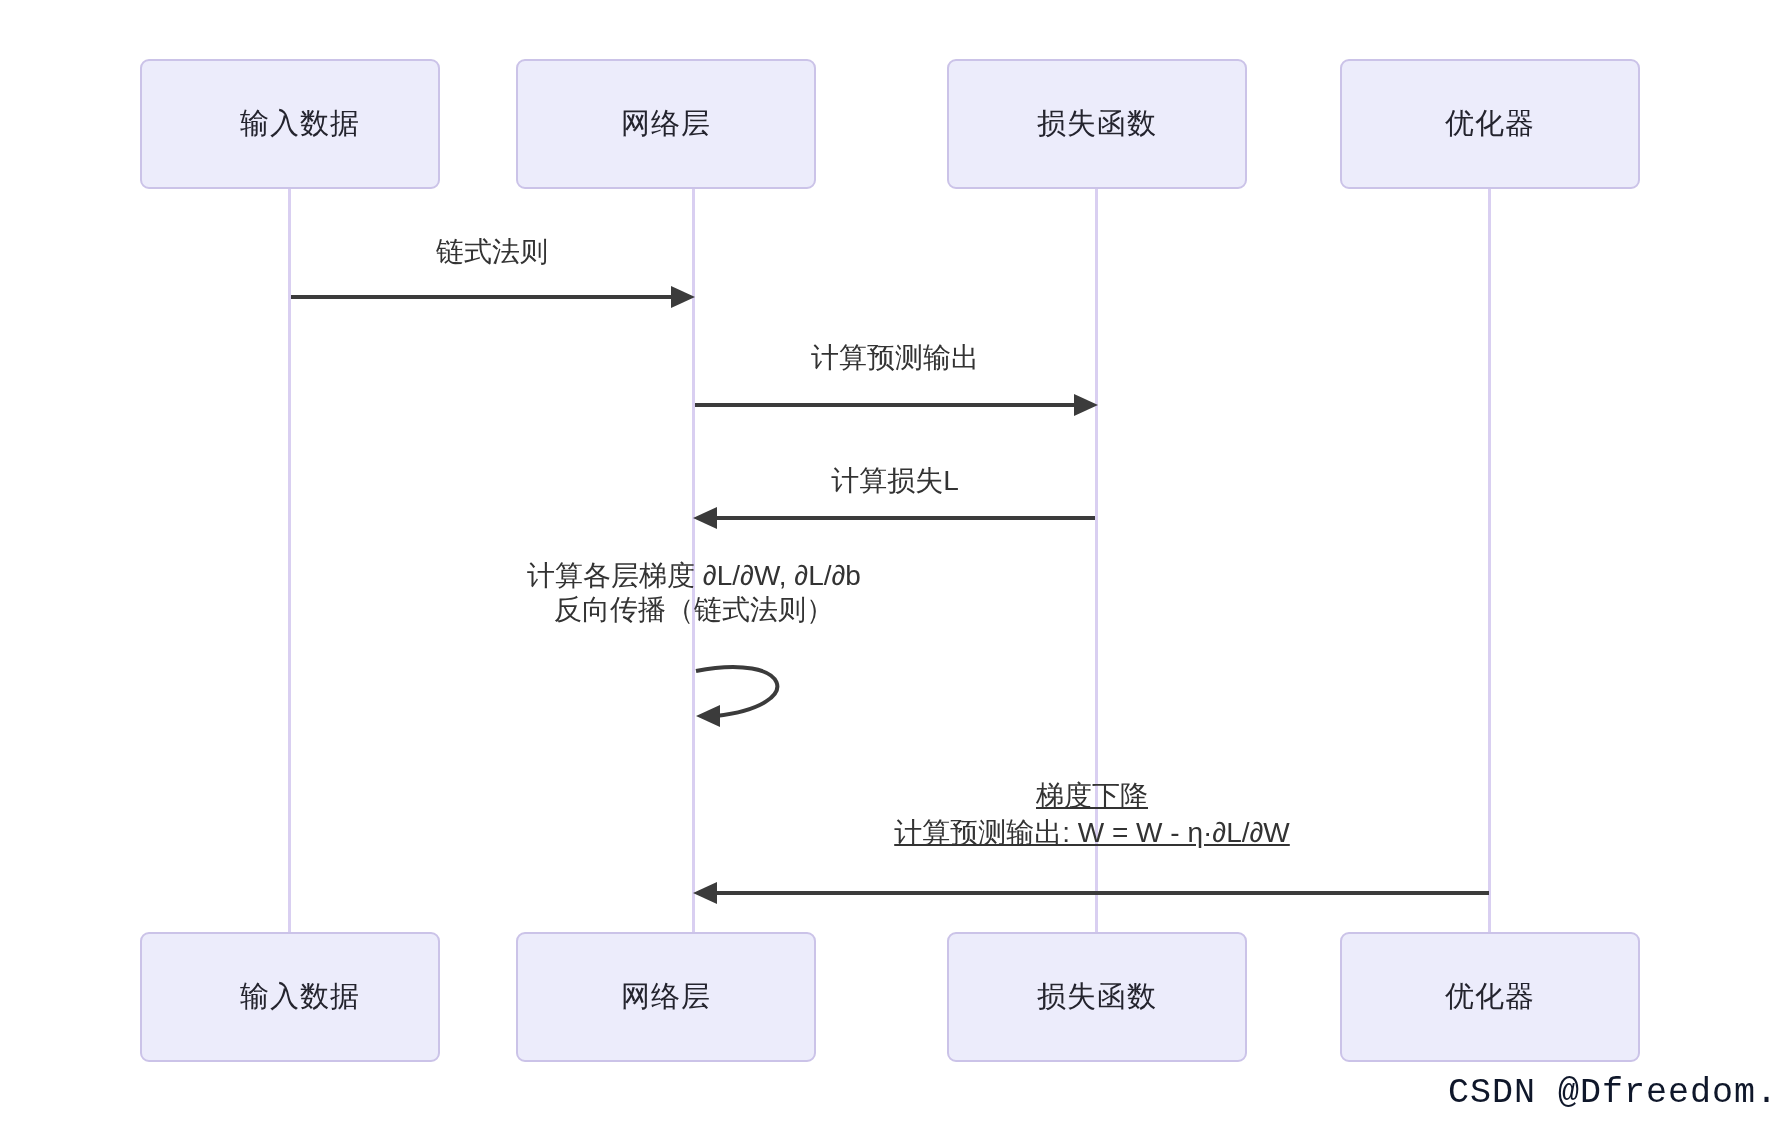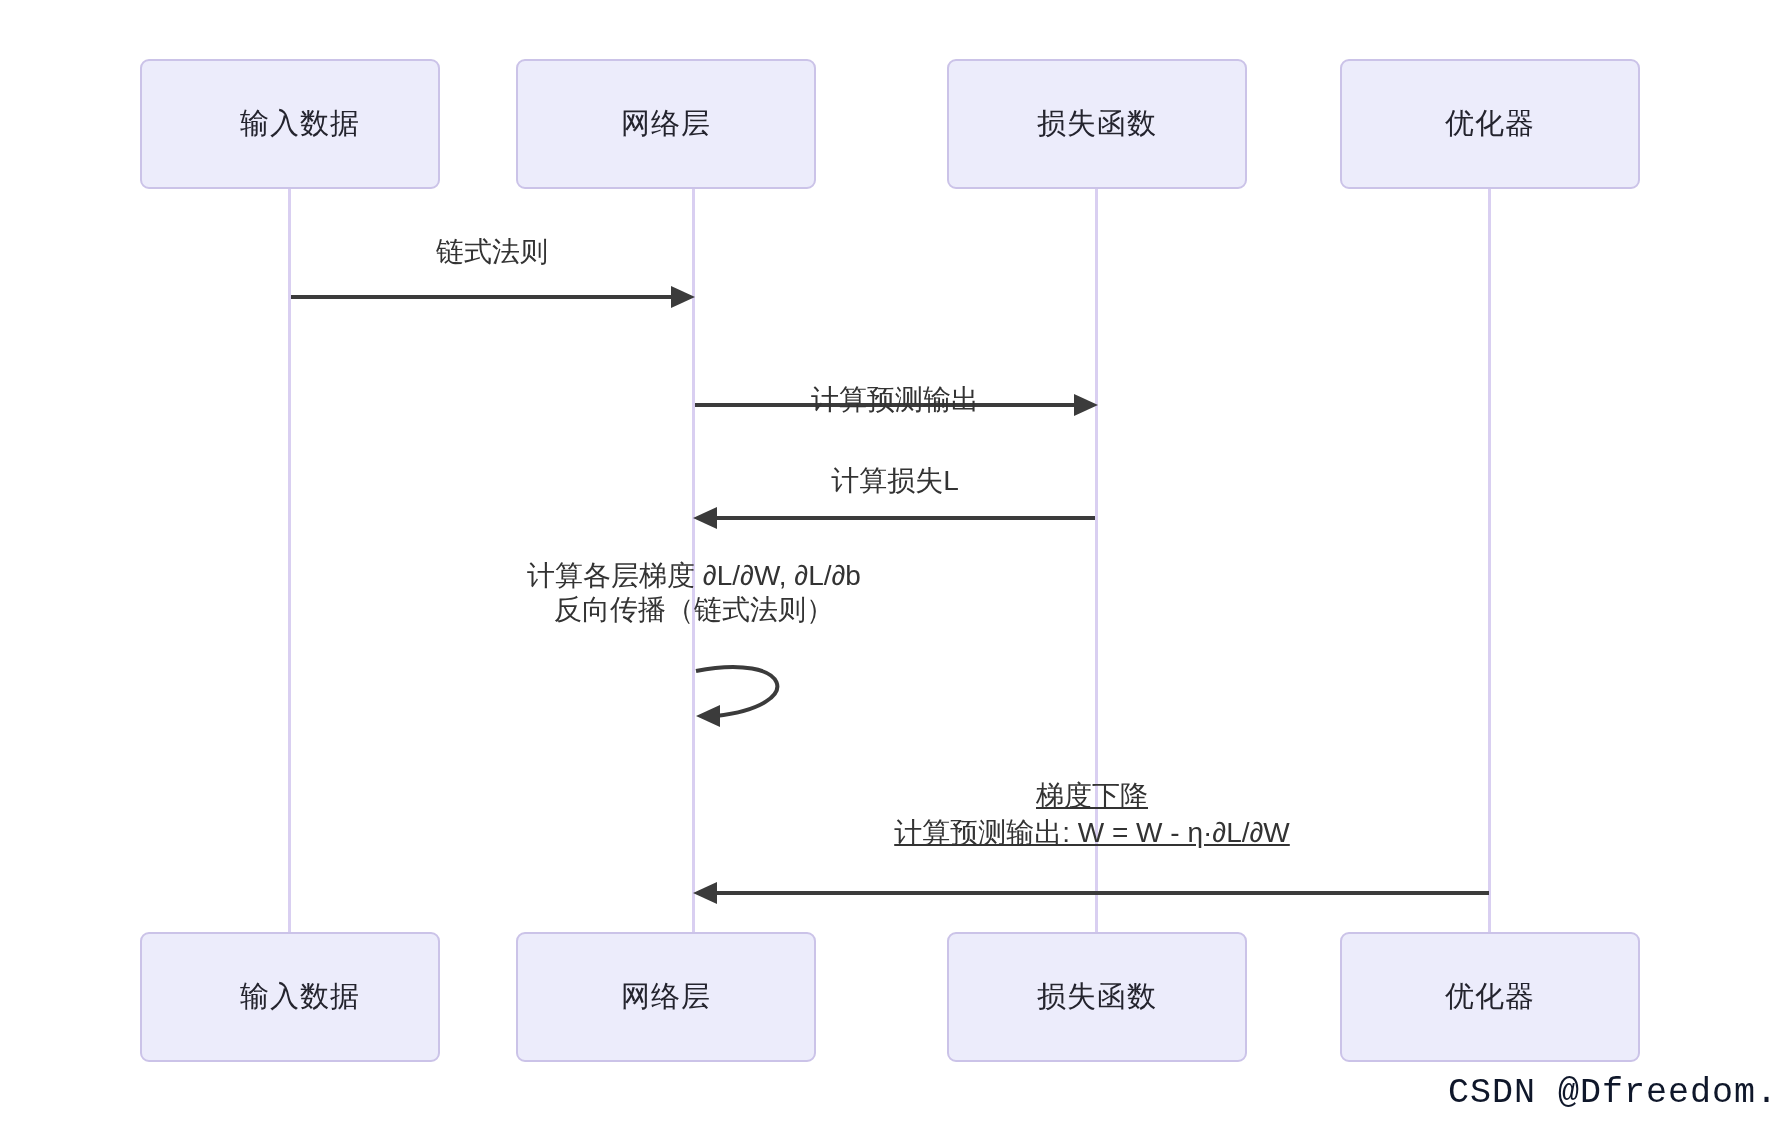--- a/index.html
+++ b/index.html
@@ -23,21 +23,21 @@
     position:absolute; top:189px; height:743px; width:3px; background:#D9CFF1;
   }
   .ll0 { left:288px; } .ll1 { left:692px; } .ll2 { left:1095px; } .ll3 { left:1488px; }
   svg.arrows { position:absolute; left:0; top:0; }
   .msg {
     position:absolute; transform:translateX(-50%);
     font-size:28px; line-height:34px; color:#333333;
     white-space:nowrap; text-align:center;
   }
   .msg1 { left:492px;  top:235px; }
-  .msg2 { left:895px;  top:341px;margin-top:42px; }
+  .msg2 { left:895px;  top:341px; }
   .msg3 { left:895px;  top:464px; }
   .msg4 { left:694px;  top:559px; }
   .msg5 { left:1092px; top:777px; line-height:37px;text-decoration:underline; }
   .watermark {
     position:absolute; right:2px; top:1073px;
     font-size:35px; color:#0f172a; letter-spacing:1px;
     font-family:Liberation Mono, monospace;
   }
 </style>
 </head>

